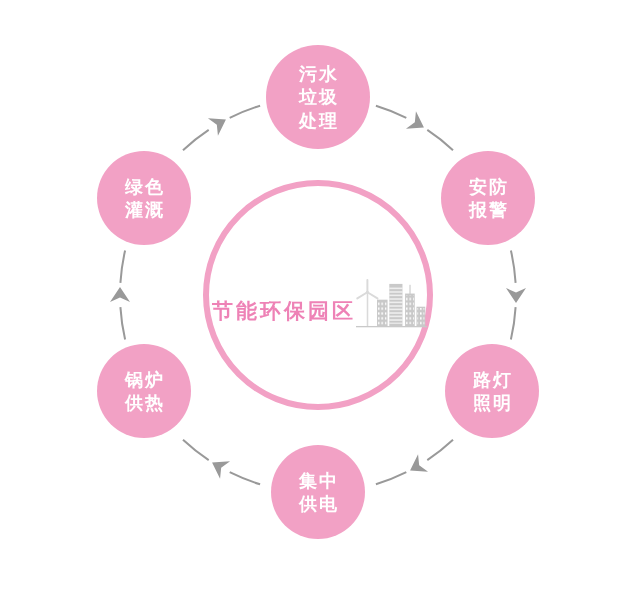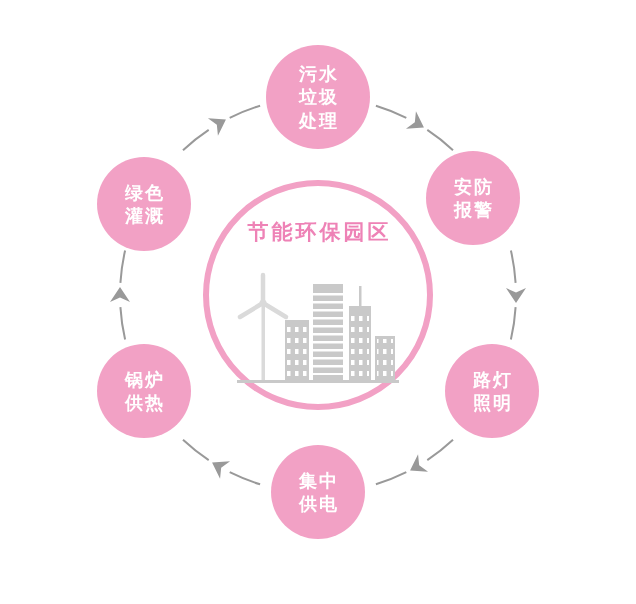--- a/index.html
+++ b/index.html
@@ -22,33 +22,33 @@
     text-align: center;
     font-weight: bold;
     font-size: 18px;
     line-height: 1.28;
     letter-spacing: 2px;
   }
   .node-label { white-space: pre-line; padding-left: 2px; }
   .node-sm { width: 94px; height: 94px; }
   .node-lg { width: 104px; height: 104px; }
   .pos-top    { left: 266px; top: 45px;  }
-  .pos-tr     { left: 426px; top: 151px; }
+  .pos-tr     { left: 441px; top: 151px; }
   .pos-br     { left: 445px; top: 344px; text-align: center; }
   .pos-bottom { left: 271px; top: 445px; }
   .pos-bl     { left: 97px;  top: 344px; }
-  .pos-tl     { left: 97px;  top: 157px; text-align: center; }
+  .pos-tl     { left: 97px;  top: 151px; text-align: center; }
 
   .center-circle {
     position: absolute; left: 203px; top: 180px;
     width: 230px; height: 230px;
     border-radius: 50%;
     background: #ffffff;
     border: 6px solid var(--pink-border, #F2A1C5);
-    display: flex; flex-direction: column; align-items: center;
+    display: flex; flex-direction: row; align-items: center;
   }
   .center-title {
     margin-top: 32px;
     color: var(--title, #EE82B6);
     font-size: 21px;
     font-weight: bold;
     letter-spacing: 3px;
     padding-left: 3px;
     white-space: nowrap;
   }

